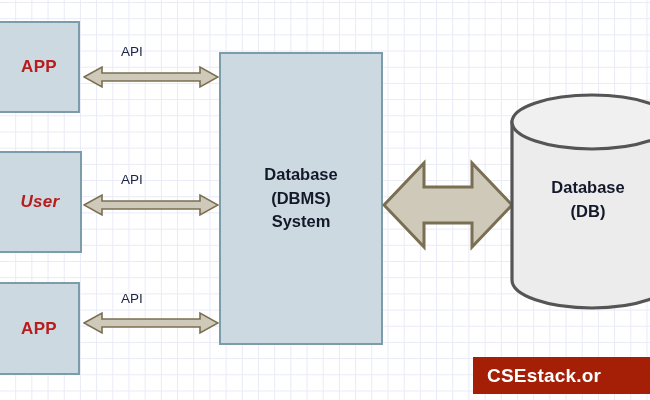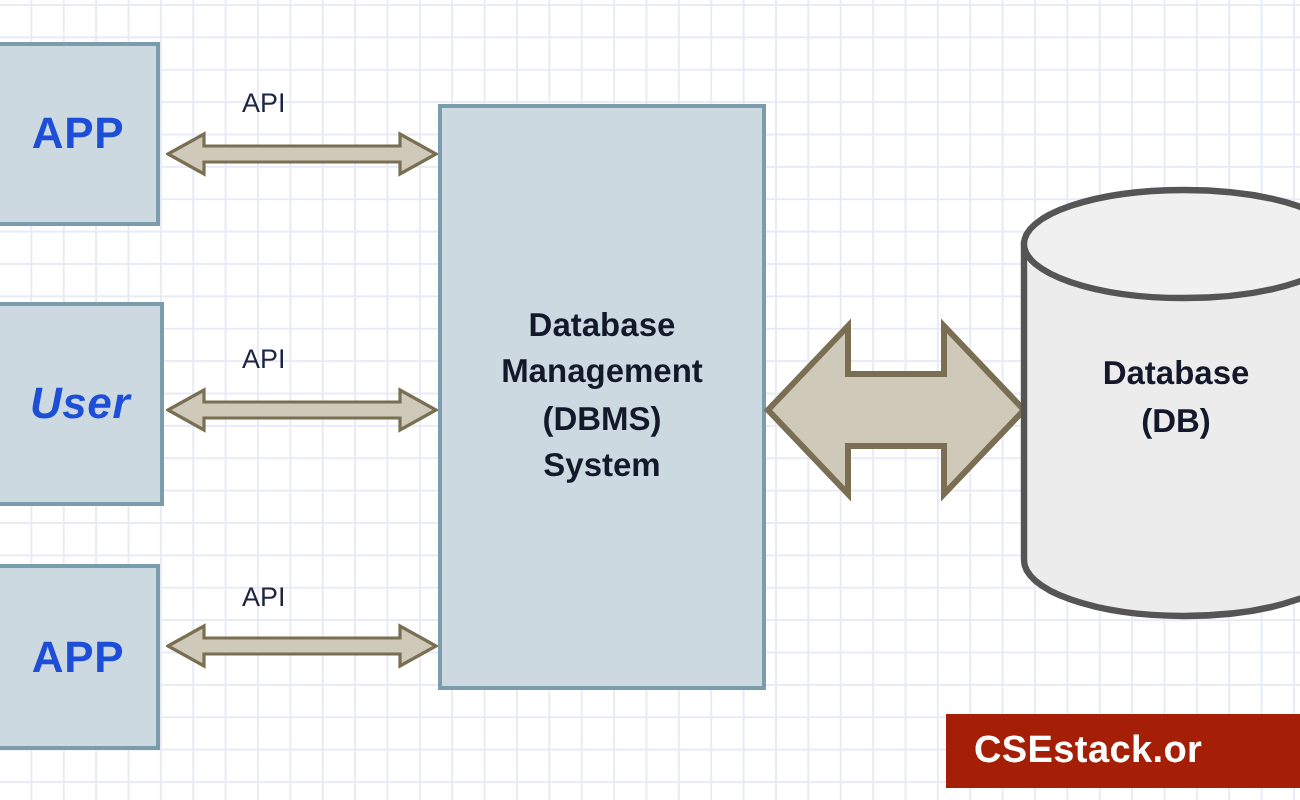--- a/index.html
+++ b/index.html
@@ -25,23 +25,23 @@
   .client-box {
     position: absolute;
     box-sizing: border-box;
     background: #ccd9e0;
     border: 2px solid #7b9cab;
     display: flex;
     align-items: center;
     justify-content: center;
   }
   .client-box .label {
-    font-size: 22px;
-    font-weight: bold;
-    color: #1d4ed8;
+    font-size: 17px;
+    font-weight: bold;
+    color: #b91c1c;
     letter-spacing: 0.3px;
     white-space: nowrap;
   }
   #client-app-top   { left: -14px; top: 21px;  width: 94px; height: 92px; }
   #client-user      { left: -14px; top: 151px; width: 96px; height: 102px; }
   #client-app-bottom{ left: -14px; top: 282px; width: 94px; height: 93px; }
   #client-app-top .label    { padding-left: 12px; }
   #client-user .label       { padding-left: 12px; font-style: italic; }
   #client-app-bottom .label { padding-left: 12px; }
 
@@ -166,21 +166,20 @@
     <polygon points="1,13 19,3 19,9 117,9 117,3 135,13 117,23 117,17 19,17 19,23" fill="#cfc9b9" stroke="#7a6f52" stroke-width="1.6" stroke-linejoin="miter"></polygon>
   </svg>
 
   <div class="api-label" id="api-label-1">API</div>
   <div class="api-label" id="api-label-2">API</div>
   <div class="api-label" id="api-label-3">API</div>
 
   <div id="dbms-box">
     <div class="label">
       <div>Database</div>
-      <div>Management</div>
       <div>(DBMS)</div>
       <div>System</div>
     </div>
   </div>
 
   <svg id="db-link-arrow" viewBox="0 0 132 94">
     <polygon points="2,47 42,5 42,29 90,29 90,5 130,47 90,89 90,65 42,65 42,89" fill="#cfc9b9" stroke="#7a6f52" stroke-width="3" stroke-linejoin="miter"></polygon>
   </svg>
 
   <svg id="database-cylinder" viewBox="0 0 168 218">

